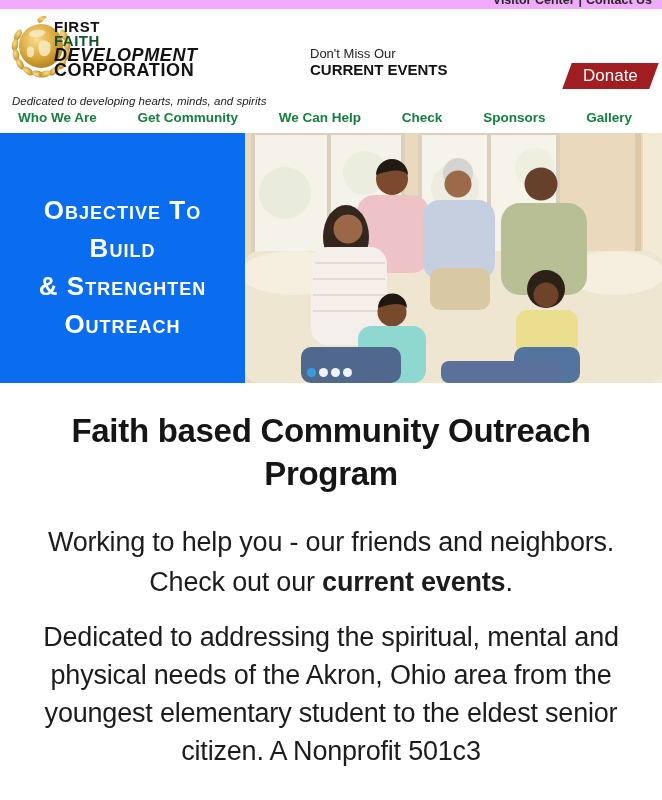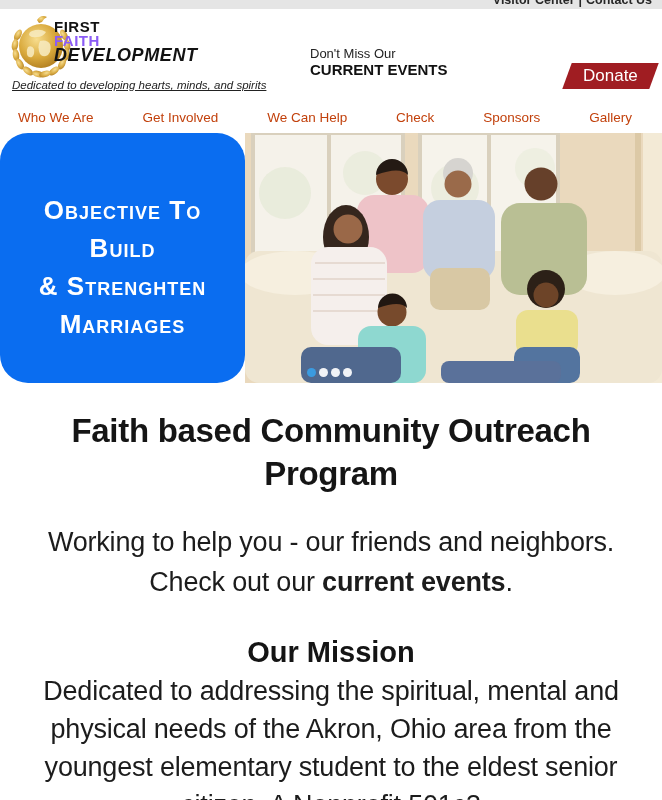--- a/index.html
+++ b/index.html
@@ -1,57 +1,57 @@
 <!DOCTYPE html>
 <html><head>
 <meta charset="utf-8">
 <style>
   * { margin:0; padding:0; box-sizing:border-box; }
   html,body { width:662px; height:800px; overflow:hidden; background:#fff;
               font-family:"Liberation Sans", sans-serif; color:#1b1b1b; }
 
   
-  .topbar { position:relative; height:9px; background:#e5e5e5; overflow:hidden; }
+  .topbar { position:relative; height:9px; background:#f0abfc; overflow:hidden; }
   .topbar-inner { position:absolute; top:-7px; right:10px; font-size:12.5px;
                   font-weight:bold; color:#272727; white-space:nowrap; }
   .topbar-inner a { color:#272727; text-decoration:none; }
   .topbar-sep { margin:0 4px; }
 
   
   .header { position:relative; height:99px; background:#fff; }
   .logo { position:absolute; left:8px; top:2px; width:230px; height:97px; }
   .emblem { position:absolute; left:2px; top:2px; }
   .logo-text { position:absolute; left:46px; top:9px; }
   .logo-line { font-weight:bold; letter-spacing:.5px; color:#121212; }
   .logo-line.l1 { font-size:15px; line-height:14px; }
-  .logo-line.l2 { font-size:15px; line-height:14px; color:#8b5cf6; }
+  .logo-line.l2 { font-size:15px; line-height:14px; color:#14532d; }
   .logo-line.l3 { font-size:18px; line-height:15px; letter-spacing:.6px;font-style:italic; }
   .logo-line.l4 { font-size:18px; line-height:15px; letter-spacing:.6px; }
-  .tagline { position:absolute; left:4px; top:68px; width:225px; font-size:11.5px;
-             font-style:italic; color:#222; white-space:nowrap;text-decoration:underline; }
+  .tagline { position:absolute; left:4px; top:84px; width:225px; font-size:11.5px;
+             font-style:italic; color:#222; white-space:nowrap; }
 
   .promo { position:absolute; left:310px; top:37px; width:170px; text-align:left; }
   .promo-line1 { font-size:13px; color:#232323; line-height:15px; }
   .promo-line2 { font-size:15px; font-weight:bold; color:#111; line-height:17px; }
 
   .donate-btn { position:absolute; right:8px; top:54px; background:#A01D22;
                 transform:skewX(-20deg); padding:3px 16px; border:none; cursor:pointer; }
   .donate-btn span { display:inline-block; transform:skewX(20deg); color:#fff;
                      font-size:17px; font-family:"Liberation Sans", sans-serif; }
 
   
   .nav { height:25px; display:flex; justify-content:space-between;
          align-items:flex-start; padding:2px 30px 0 18px; background:#fff; }
-  .nav a { font-size:13.5px; font-weight:normal; color:#c2410c; text-decoration:none;
+  .nav a { font-size:13.5px; font-weight:bold; color:#15803d; text-decoration:none;
            white-space:nowrap; }
 
   
   .hero { position:relative; height:250px; display:flex; overflow:hidden; }
   .hero-banner { width:245px; height:250px; background:#0A6DF0; flex:none;
-                 padding-top:58px; text-align:center;border-radius:28px; }
+                 padding-top:58px; text-align:center; }
   .banner-line { font-variant:small-caps; font-weight:bold; color:#fff;
                  font-size:26px; line-height:38px; letter-spacing:1px; }
   .hero-photo { position:relative; flex:1; height:250px; background:#e9dcc4; }
   .hero-photo svg { display:block; }
   .carousel-dots { position:absolute; left:62px; bottom:6px; display:flex; gap:3px; }
   .dot { width:9px; height:9px; border-radius:50%; background:rgba(255,255,255,.92);
          display:inline-block; cursor:pointer; }
   .dot.active { background:#3b9be0; }
 
   
@@ -109,49 +109,50 @@
           <path d="M22 18 q8 -3 14 1 q-3 5 -9 5 q-6 1 -8 -2 q0 -3 3 -4z"></path>
           <path d="M30 28 q7 -2 10 3 q2 6 -2 11 q-5 3 -8 -1 q-3 -7 0 -13z"></path>
           <path d="M18 34 q4 -2 6 2 q1 5 -2 8 q-4 1 -5 -3 q-1 -4 1 -7z"></path>
         </g>
       </svg>
     </span>
     <div class="logo-text">
       <div class="logo-line l1">FIRST</div>
       <div class="logo-line l2">FAITH</div>
       <div class="logo-line l3">DEVELOPMENT</div>
+      <div class="logo-line l4">CORPORATION</div>
     </div>
     <div class="tagline">Dedicated to developing hearts, minds, and spirits</div>
   </div>
 
   <div class="promo">
     <div class="promo-line1">Don't Miss Our</div>
     <div class="promo-line2">CURRENT EVENTS</div>
   </div>
 
   <button class="donate-btn">
     <span>Donate</span>
   </button>
 </div>
 
 <div class="nav">
   <a href="#">Who We Are</a>
-  <a href="#">Get Involved</a>
+  <a href="#">Get Community</a>
   <a href="#">We Can Help</a>
   <a href="#">Check</a>
   <a href="#">Sponsors</a>
   <a href="#">Gallery</a>
 </div>
 
 <div class="hero">
   <div class="hero-banner">
     <div class="banner-line">Objective To</div>
     <div class="banner-line">Build</div>
     <div class="banner-line">&amp; Strenghten</div>
-    <div class="banner-line">Marriages</div>
+    <div class="banner-line">Outreach</div>
   </div>
 
   <div class="hero-photo">
     <svg width="417" height="250" viewBox="0 0 417 250">
 
       <rect x="0" y="0" width="417" height="250" fill="#ead9bd"></rect>
       <rect x="398" y="0" width="19" height="250" fill="#f3ead6"></rect>
       <rect x="390" y="0" width="6" height="250" fill="#dcc9a6"></rect>
 
       <rect x="8" y="0" width="150" height="168" fill="#f5f2ea" stroke="#d9d0bd" stroke-width="4"></rect>
@@ -208,15 +209,14 @@
         <span class="dot"></span>
       </div>
   </div>
 </div>
 
 <div class="content">
   <h1 class="page-title">Faith based Community Outreach Program</h1>
 
   <p class="subtitle"><span>Working to help you - our friends and neighbors. Check out our </span><b>current events</b><span>.</span></p>
 
-  <h2 class="mission-title">Our Mission</h2>
   <p class="mission-text">Dedicated to addressing the spiritual, mental and physical needs of the Akron, Ohio area from the youngest elementary student to the eldest senior citizen. A Nonprofit 501c3</p>
 </div>
 
 </body></html>

